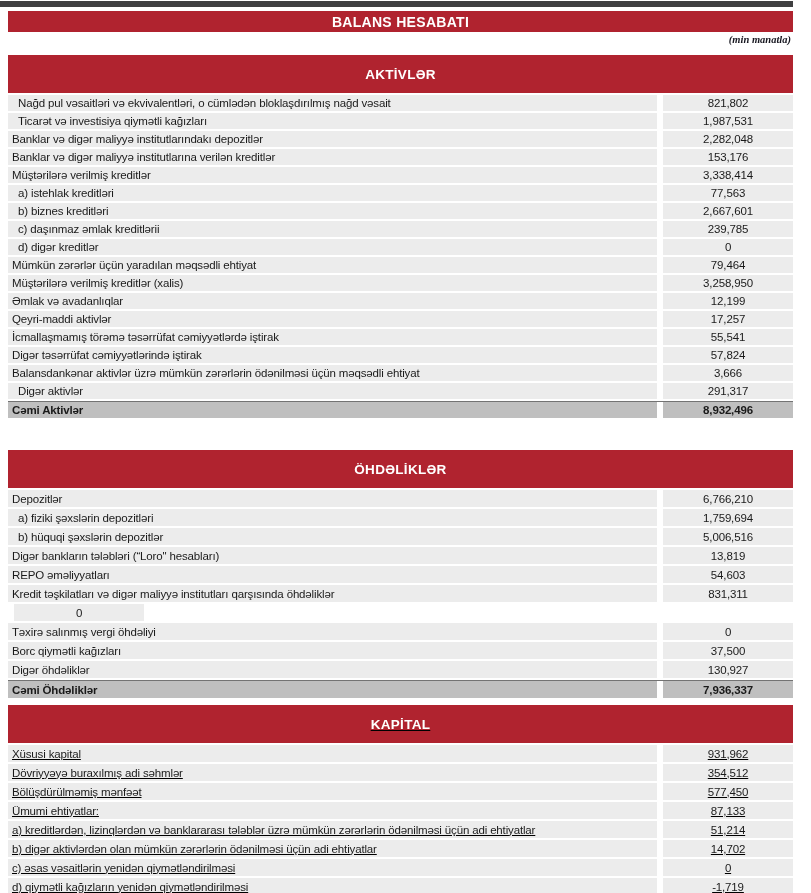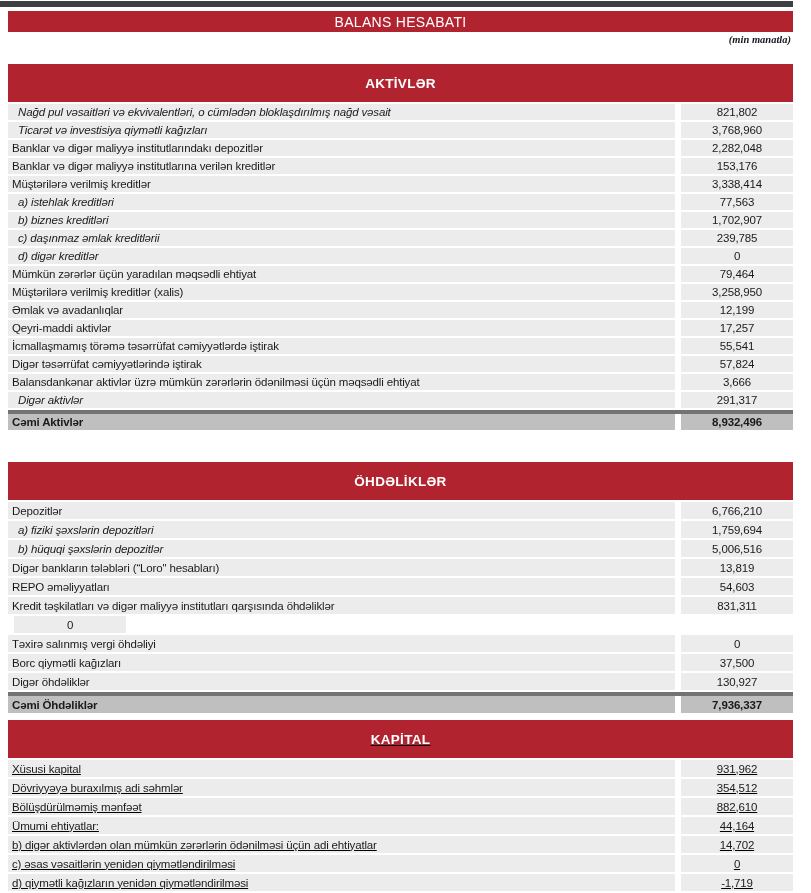--- a/index.html
+++ b/index.html
@@ -11,25 +11,25 @@
     font-family:"Liberation Sans", sans-serif;
   }
   .topbar{
     width:793px;height:6px;margin-top:1px;
     background:var(--topbar-gray,#3F3F41);
   }
   .content{margin-left:8px;width:785px;}
   .titlebar{
     margin-top:4px;height:21px;
     background:var(--accent-red,#B0232F);
-    color:#fff;font-weight:normal;font-size:14px;letter-spacing:.3px;
+    color:#fff;font-weight:bold;font-size:14px;letter-spacing:.3px;
     display:flex;align-items:center;justify-content:center;
   }
   .note{
-    height:31px;line-height:13px;margin-top:1px;padding-right:2px;
+    height:22px;line-height:13px;margin-top:1px;padding-right:2px;
     text-align:right;
     font-family:"Liberation Serif", serif;
     font-style:italic;font-weight:bold;font-size:10.5px;
     color:#16161f;
   }
   .section-bar{
     height:38px;margin-bottom:2px;
     background:var(--accent-red,#B0232F);
     color:#fff;font-weight:bold;font-size:13.5px;letter-spacing:.3px;
     display:flex;align-items:center;justify-content:center;
@@ -38,23 +38,23 @@
   .s2{margin-top:7px;text-decoration:underline;}
   .row{display:flex;margin-bottom:2px;}
   .cell{
     background:var(--row-gray,#ECECEC);
     display:flex;align-items:center;
     font-size:11.5px;letter-spacing:-0.15px;color:#1a1a1a;
     height:16px;white-space:nowrap;
   }
   .s1 .cell,.s2 .cell{height:17px;text-align:center;}
   .label{flex:1;padding-left:4px;overflow:hidden;}
-  .value{width:112px;margin-left:6px;justify-content:center;}
-  .ind1{padding-left:10px;font-style:italic;}
-  .row.total{border-top:4px solid #737373;}
+  .value{width:130px;margin-left:6px;justify-content:center;}
+  .ind1{padding-left:10px;}
+  .row.total{border-top:1px solid #737373;}
   .row.total .cell{background:var(--total-gray,#BFBFBF);font-weight:bold;}
 </style>
 </head>
 <body>
 
 <div class="page">
   <div class="topbar"></div>
   <div class="content">
     <div class="titlebar">
       <span>BALANS HESABATI</span>
@@ -62,41 +62,41 @@
     <div class="note">(min manatla)</div>
     <div id="sections">
         <div class="section s0">
           <div class="section-bar">AKTİVLƏR</div>
           <div class="row">
             <div class="cell label ind1">Nağd pul vəsaitləri və ekvivalentləri, o cümlədən bloklaşdırılmış nağd vəsait</div>
             <div class="cell value">821,802</div>
           </div>
           <div class="row">
             <div class="cell label ind1">Ticarət və investisiya qiymətli kağızları</div>
-            <div class="cell value">3,768,960</div>
+            <div class="cell value">1,987,531</div>
           </div>
           <div class="row">
             <div class="cell label">Banklar və digər maliyyə institutlarındakı depozitlər</div>
             <div class="cell value">2,282,048</div>
           </div>
           <div class="row">
             <div class="cell label">Banklar və digər maliyyə institutlarına verilən kreditlər</div>
             <div class="cell value">153,176</div>
           </div>
           <div class="row">
             <div class="cell label">Müştərilərə verilmiş kreditlər</div>
             <div class="cell value">3,338,414</div>
           </div>
           <div class="row">
             <div class="cell label ind1">a) istehlak kreditləri</div>
             <div class="cell value">77,563</div>
           </div>
           <div class="row">
             <div class="cell label ind1">b) biznes kreditləri</div>
-            <div class="cell value">1,702,907</div>
+            <div class="cell value">2,667,601</div>
           </div>
           <div class="row">
             <div class="cell label ind1">c) daşınmaz əmlak kreditlərii</div>
             <div class="cell value">239,785</div>
           </div>
           <div class="row">
             <div class="cell label ind1">d) digər kreditlər</div>
             <div class="cell value">0</div>
           </div>
           <div class="row">
@@ -187,25 +187,29 @@
           <div class="row">
             <div class="cell label">Xüsusi kapital</div>
             <div class="cell value">931,962</div>
           </div>
           <div class="row">
             <div class="cell label">Dövriyyəyə buraxılmış adi səhmlər</div>
             <div class="cell value">354,512</div>
           </div>
           <div class="row">
             <div class="cell label">Bölüşdürülməmiş mənfəət</div>
-            <div class="cell value">882,610</div>
+            <div class="cell value">577,450</div>
           </div>
           <div class="row">
             <div class="cell label">Ümumi ehtiyatlar:</div>
-            <div class="cell value">44,164</div>
+            <div class="cell value">87,133</div>
+          </div>
+          <div class="row">
+            <div class="cell label">a) kreditlərdən, lizinqlərdən və banklararası  tələblər üzrə mümkün zərərlərin ödənilməsi üçün adi ehtiyatlar</div>
+            <div class="cell value">51,214</div>
           </div>
           <div class="row">
             <div class="cell label">b) digər aktivlərdən olan mümkün zərərlərin ödənilməsi üçün adi ehtiyatlar</div>
             <div class="cell value">14,702</div>
           </div>
           <div class="row">
             <div class="cell label">c) əsas vəsaitlərin yenidən qiymətləndirilməsi</div>
             <div class="cell value">0</div>
           </div>
           <div class="row">

